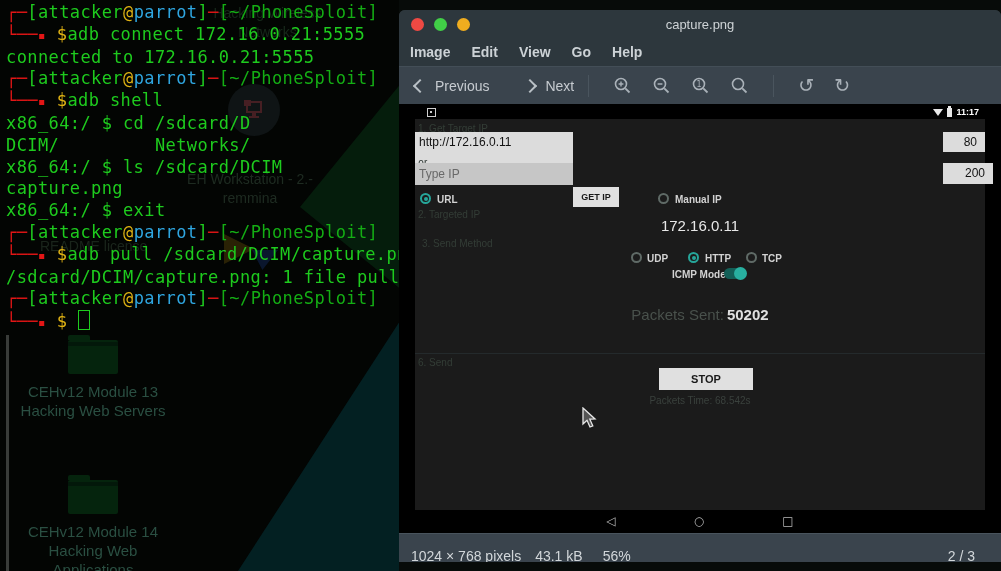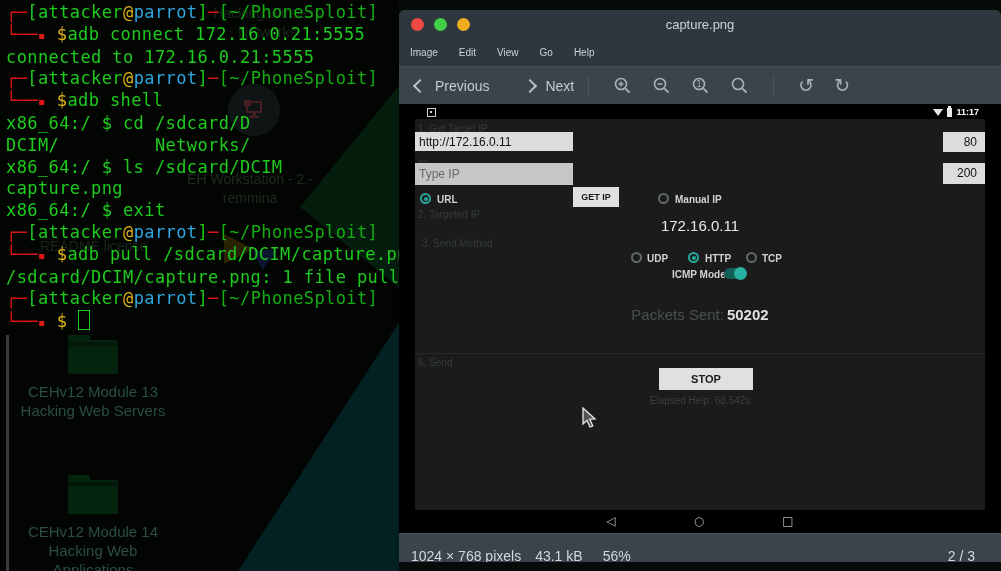--- a/index.html
+++ b/index.html
@@ -46,21 +46,21 @@
   .right-col{position:absolute;left:399px;top:0;width:602px;height:571px;background:#070b09;}
   .viewer{position:absolute;left:0;top:10px;width:602px;height:552px;border-radius:6px 6px 0 0;
     overflow:hidden;background:#2d373d;}
   .titlebar{position:relative;height:28px;background:#2d373d;}
   .tl{position:absolute;top:8px;width:13px;height:13px;border-radius:50%;}
   .tl-red{left:12px;background:#ef4943;}
   .tl-green{left:35px;background:#41cf47;}
   .tl-yellow{left:58px;background:#f0ad1f;}
   .title-text{position:absolute;left:0;right:0;top:7px;text-align:center;color:#ced3d6;font-size:13px;}
   .menubar{height:28px;background:#2d373d;display:flex;align-items:center;gap:17px;padding-left:9px;}
-  .menu-item{color:#ccd2d6;font-size:10px;padding:2px 2px;cursor:default;}
+  .menu-item{color:#ccd2d6;font-size:14px;padding:2px 2px;cursor:default;font-weight:bold;}
   .toolbar{height:38px;background:#3a444d;border-top:1px solid #434e57;display:flex;align-items:center;padding-left:16px;box-sizing:border-box;}
   .chev{width:8px;height:8px;border-left:2.5px solid #b9c0c6;border-bottom:2.5px solid #b9c0c6;display:inline-block;}
   .chev-left{transform:rotate(45deg);}
   .chev-right{transform:rotate(225deg);}
   .tb-label{color:#c6cbd0;font-size:14px;margin-left:10px;}
   .tb-btn{display:flex;align-items:center;}
   .tb-sep{width:1px;height:22px;background:#4a555e;margin:0 14px;}
   .tb-icon{margin:0 10px;display:flex;align-items:center;}
   .rot-glyph{font-family:"DejaVu Sans",sans-serif;font-size:19px;color:#a9b1b8;margin:0 10px;line-height:1;}
 
@@ -232,25 +232,25 @@
           <div class="a-status">
             <span class="a-app-icon"></span>
             <span class="a-status-right">
               <span class="a-wifi"></span>
               <span class="a-batt"></span>
               <span class="a-time">11:17</span>
             </span>
           </div>
 
           <div class="a-faint" style="left:3px;top:18px">1. Get Target IP</div>
-          <div class="a-field" style="left:0;top:27px;width:158px;height:19px">http://172.16.0.11</div>
+          <div class="a-field" style="left:0;top:27px;width:158px;height:31px">http://172.16.0.11</div>
           <div class="a-field num" style="left:528px;top:27px;width:42px;height:20px;line-height:20px">80</div>
           <div class="a-or" style="top:52px">-or-</div>
           <div class="a-field dim" style="left:0;top:58px;width:158px;height:22px;line-height:22px">Type IP</div>
-          <div class="a-field num" style="left:528px;top:58px;width:42px;height:21px;line-height:21px">200</div>
+          <div class="a-field num" style="left:528px;top:58px;width:50px;height:21px;line-height:21px">200</div>
 
           <span class="radio sel" style="left:5px;top:88px"></span>
           <span class="a-radio-label" style="left:22px;top:89px">URL</span>
           <div class="a-btn" style="left:158px;top:82px;width:46px;height:20px">GET IP</div>
           <span class="radio" style="left:243px;top:88px"></span>
           <span class="a-radio-label" style="left:260px;top:89px">Manual IP</span>
 
           <div class="a-faint" style="left:3px;top:104px">2. Targeted IP</div>
           <div class="a-center-ip" style="top:112px">172.16.0.11</div>
 
@@ -264,21 +264,21 @@
           <span class="a-radio-label" style="left:257px;top:164px;font-weight:bold">ICMP Mode</span>
           <span class="toggle" style="left:309px;top:163px"></span>
 
           <div class="a-row-center" style="top:201px">
             <span class="ps-label">Packets Sent:</span>
             <span class="ps-value">50202</span>
           </div>
           <div class="a-divider" style="top:248px"></div>
           <div class="a-faint" style="left:3px;top:252px">6. Send</div>
           <div class="a-btn" style="left:244px;top:263px;width:94px;height:22px;font-size:11px">STOP</div>
-          <div class="a-elapsed" style="top:290px">Elapsed Help: 68.542s</div>
+          <div class="a-elapsed" style="top:290px">Packets Time: 68.542s</div>
 
           <div class="a-nav">
             <span>◁</span>
             <span>○</span>
             <span>□</span>
           </div>
         </div>
 
         <svg class="mouse-cursor" width="20" height="22" viewBox="0 0 20 22">
           <path d="M2,1 L2,17 L6,13.3 L9,20 L11.8,18.8 L8.8,12.2 L14,12 Z" fill="#555555" stroke="#e8e8e8" stroke-width="1.3"></path>

